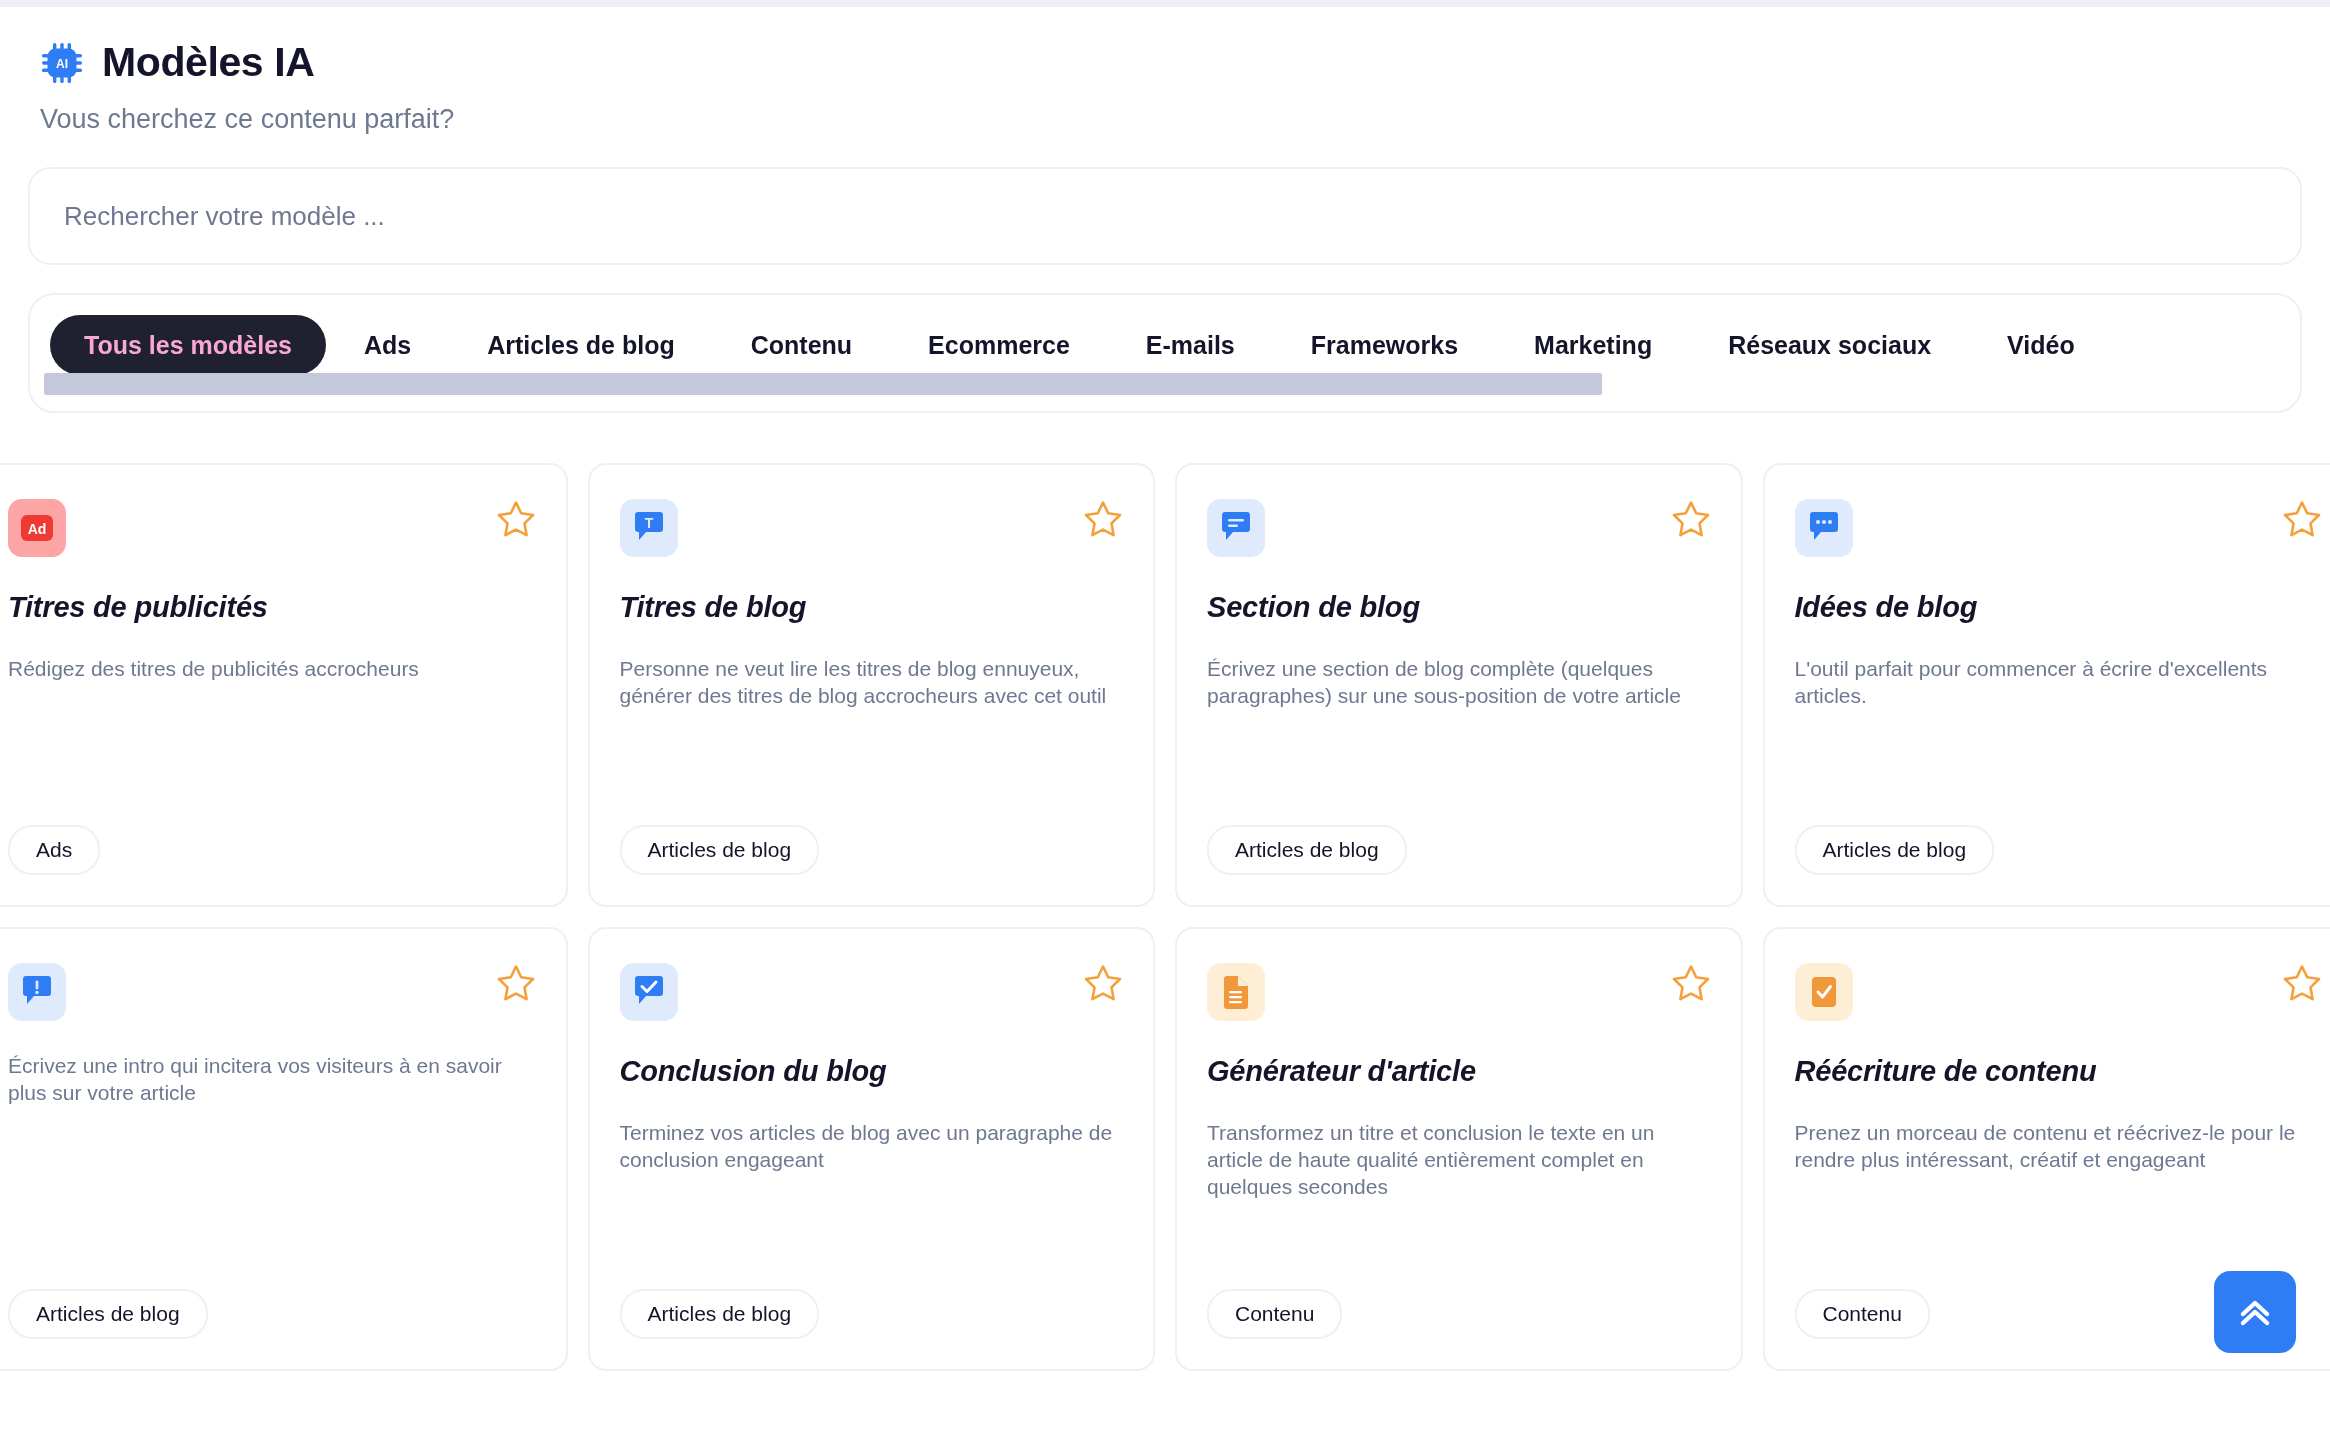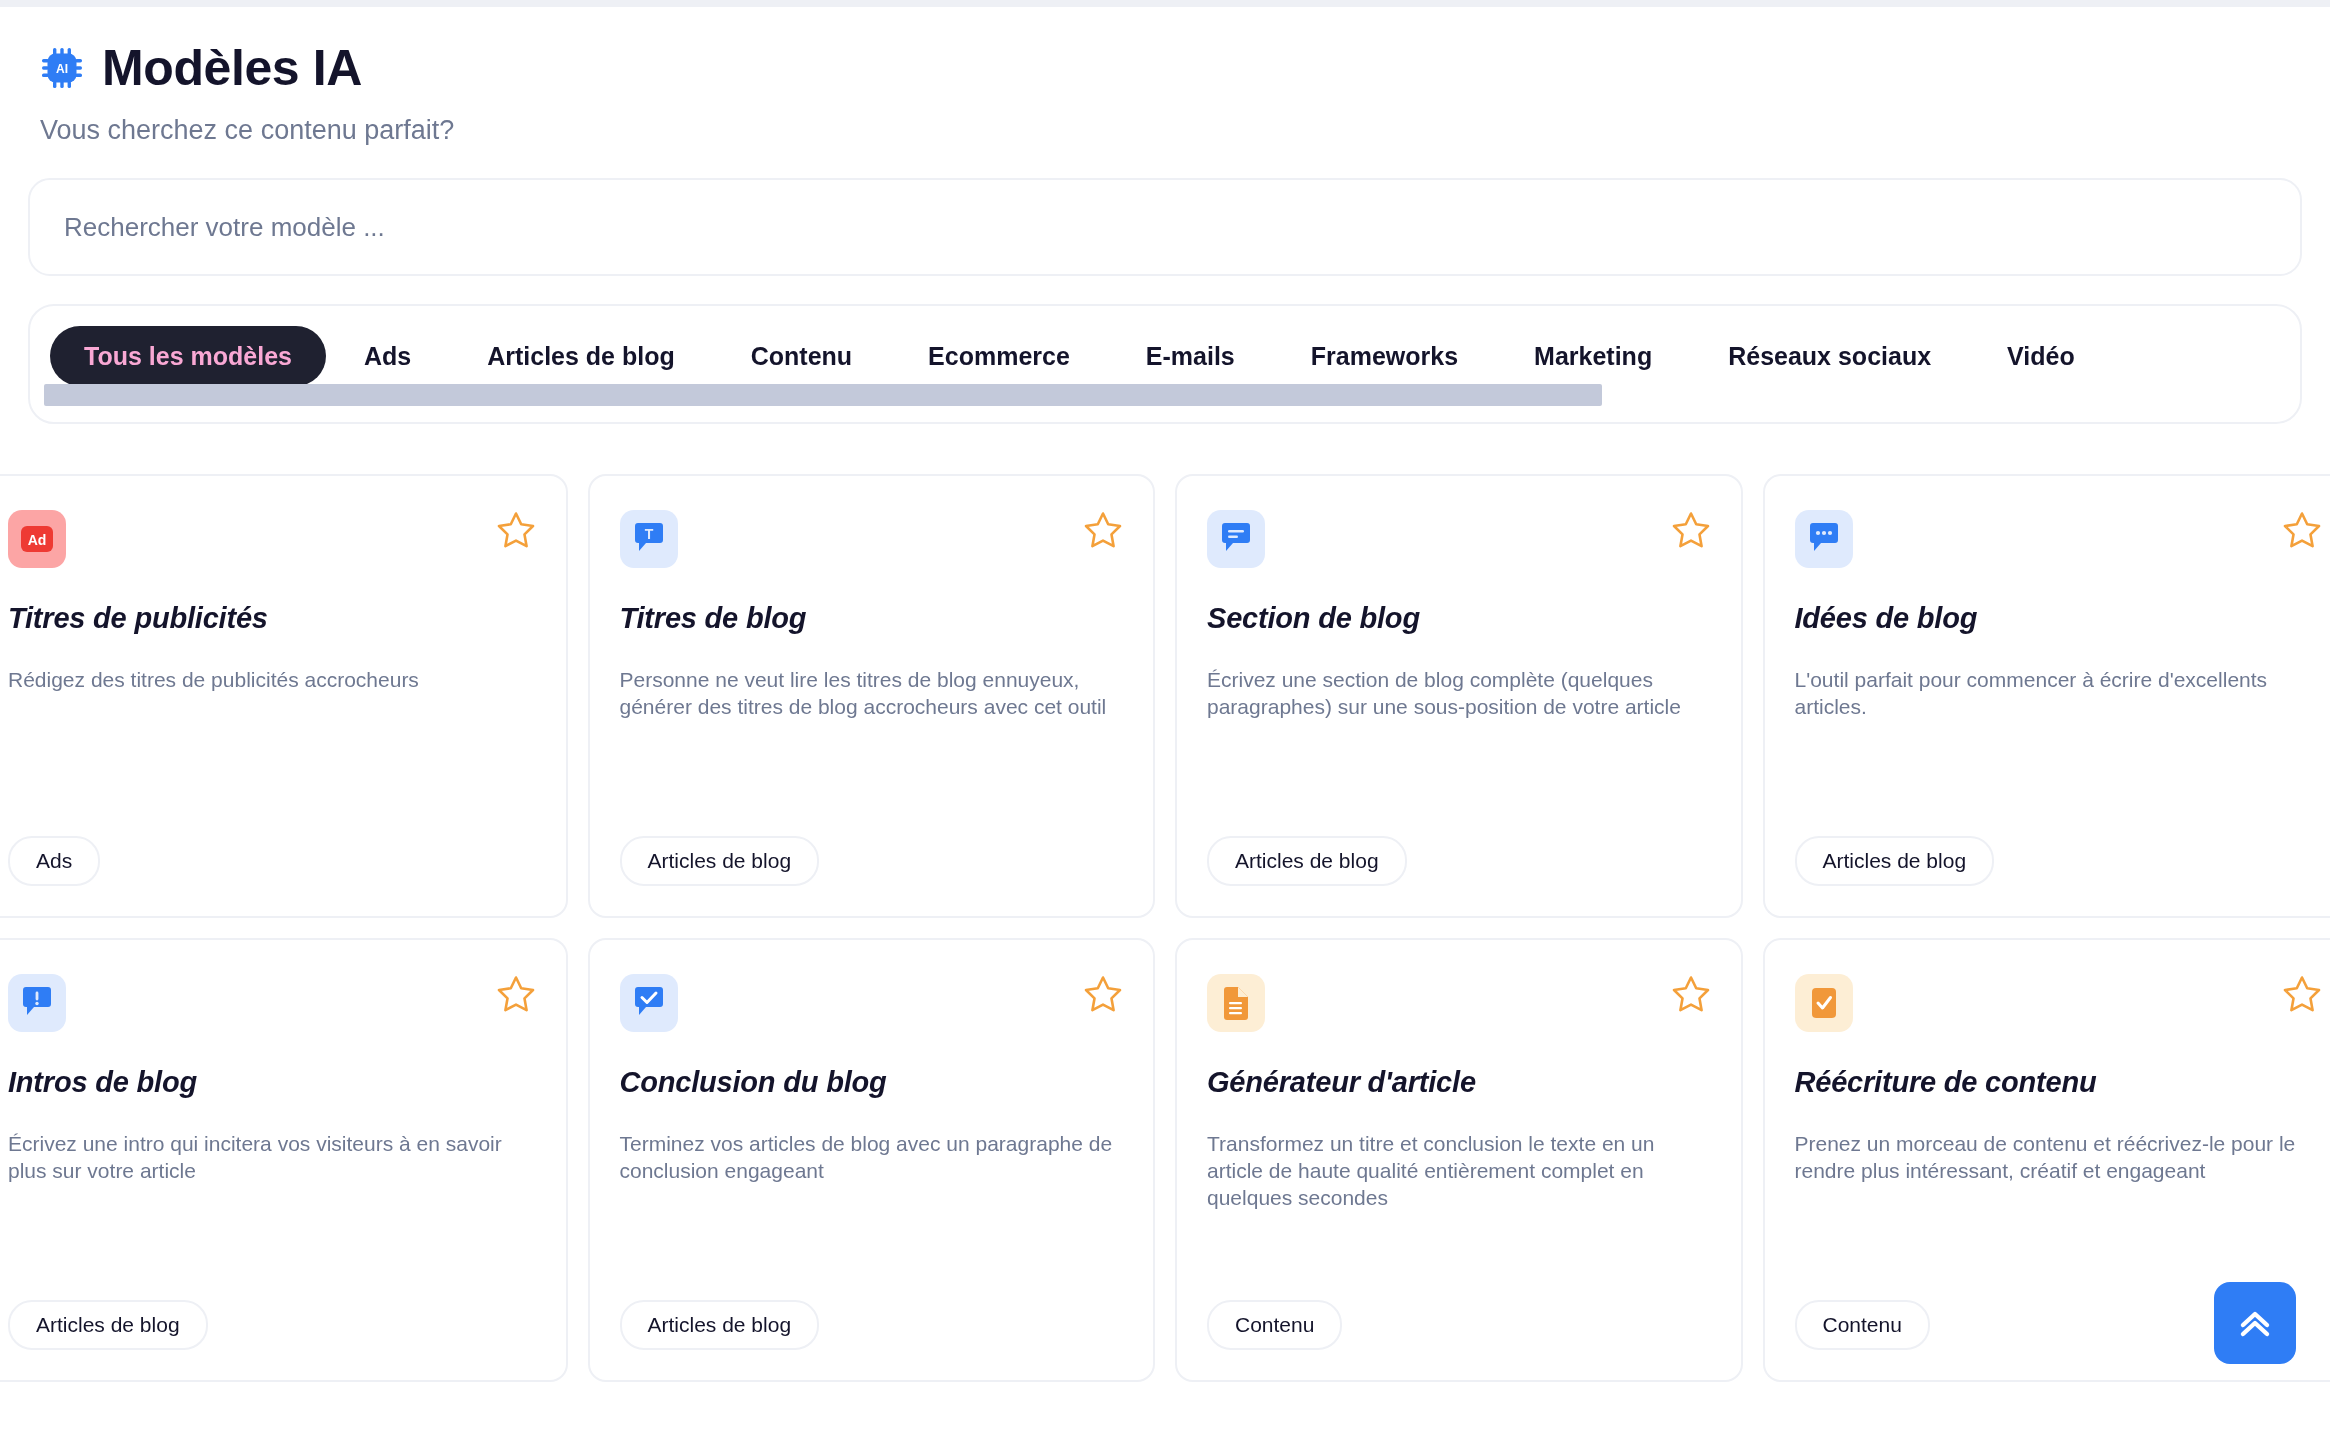--- a/index.html
+++ b/index.html
@@ -36,21 +36,21 @@
   }
 
   .chip-icon {
     width: 44px;
     height: 44px;
     display: block;
     flex: 0 0 auto;
   }
 
   .page-title {
-    font-size: 50px;
+    font-size: 41px;
     font-weight: 700;
     color: #14142b;
     letter-spacing: -0.4px;
   }
 
   .subtitle {
     margin-top: 18px;
     font-size: 27px;
     color: #6e7891;
     font-weight: 400;
@@ -369,21 +369,20 @@
             <svg width="34" height="34" viewBox="0 0 34 34">
               <path d="M3 4 a3 3 0 0 1 3-3 h22 a3 3 0 0 1 3 3 v14 a3 3 0 0 1 -3 3 h-14 l-7 8 v-8 h-1 a3 3 0 0 1 -3 -3 z" fill="#2f7df5"></path>
               <rect x="15.6" y="5.5" width="2.8" height="9" rx="1.4" fill="#dfeafd"></rect>
               <circle cx="17" cy="17.5" r="1.7" fill="#dfeafd"></circle>
             </svg>
           </div>
           <div class="star-btn"><svg width="40" height="40" viewBox="0 0 40 40">
               <path d="M20 3.5 L25.2 14.3 L37 16 L28.5 24.4 L30.6 36.2 L20 30.6 L9.4 36.2 L11.5 24.4 L3 16 L14.8 14.3 Z" fill="none" stroke="#f4a03a" stroke-width="2.6" stroke-linejoin="round"></path>
             </svg></div>
         </div>
-        <div class="card-title">Intros de blog</div>
         <div class="card-desc">Écrivez une intro qui incitera vos visiteurs à en savoir plus sur votre article</div>
         <div class="card-spacer"></div>
         <div class="pill">Articles de blog</div>
       </div>
       <div class="card">
         <div class="card-top">
           <div class="tile blue">
             <svg width="34" height="34" viewBox="0 0 34 34">
               <path d="M3 4 a3 3 0 0 1 3-3 h22 a3 3 0 0 1 3 3 v14 a3 3 0 0 1 -3 3 h-14 l-7 8 v-8 h-1 a3 3 0 0 1 -3 -3 z" fill="#2f7df5"></path>
               <path d="M10 11.5 L15 16.5 L24 7" fill="none" stroke="#ffffff" stroke-width="3" stroke-linecap="round" stroke-linejoin="round"></path>

